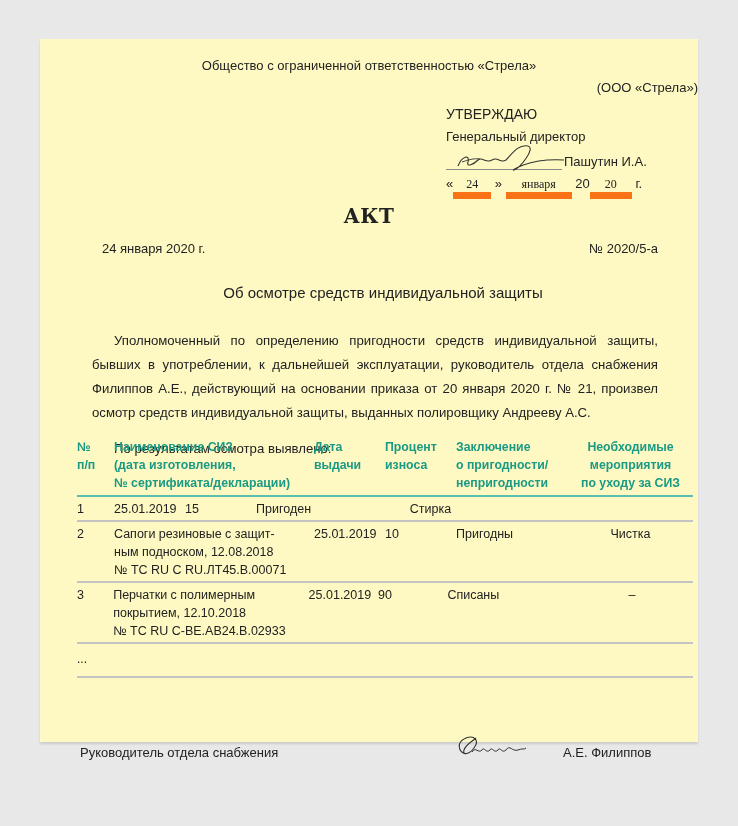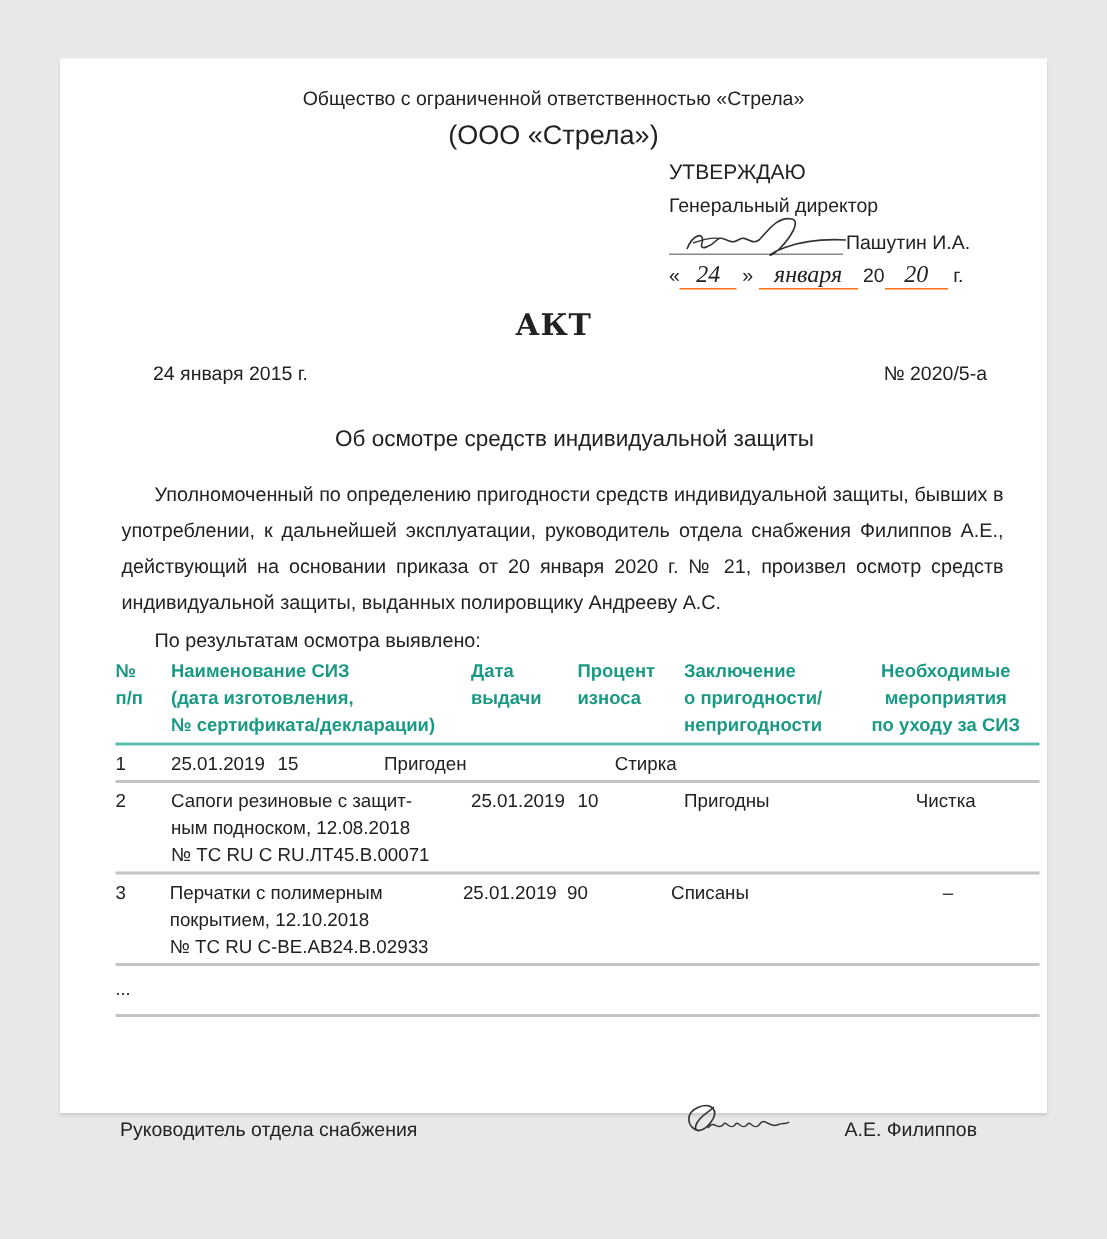--- a/index.html
+++ b/index.html
@@ -2,39 +2,39 @@
 <html><head>
 <meta charset="utf-8">
 <style>
   html, body { margin: 0; padding: 0; }
   body {
     width: 738px; height: 826px; background: #e8e8e8; position: relative; overflow: hidden;
     font-family: "Liberation Sans", sans-serif; color: #222;
   }
   .page {
     position: absolute; left: 40px; top: 39px; width: 658px; height: 703px;
-    background: #ffffff; box-shadow: 0 2px 2px rgba(0,0,0,0.12);
+    background: #fef9c3; box-shadow: 0 2px 2px rgba(0,0,0,0.12);
   }
   .abs { position: absolute; white-space: nowrap; }
   .org1 { left: 0; right: 0; top: 19px; text-align: center; font-size: 13px; }
-  .org2 { left: 0; right: 0; top: 41px; text-align: center; font-size: 18px; }
+  .org2 { left: 0; right: 0; top: 41px; text-align: right; font-size: 13px; }
   .appr { left: 406px; top: 67px; font-size: 14px; }
   .dirt { left: 406px; top: 90px; font-size: 13px; }
   .sigline { left: 406px; top: 112px; width: 116px; height: 18px; border-bottom: 1px solid #888; }
   .signame { left: 524px; top: 115px; font-size: 13px; }
   .dateline { left: 406px; top: 137px; font-size: 13px; }
-  .uline { display: inline-block; border-bottom: 1px solid #f97316; text-align: center;
-    font-family: "Liberation Serif", serif; font-style: italic; font-size: 16px; line-height: 16px; }
+  .uline { display: inline-block; border-bottom: 7px solid #f97316; text-align: center;
+    font-family: "Liberation Serif", serif; font-size: 12px; line-height: 16px; }
   .title { left: 0; right: 0; top: 165px; text-align: center;
     font-family: "DejaVu Serif", serif; font-weight: bold; font-size: 20px; letter-spacing: 0.5px; }
   .date-left { left: 62px; top: 202px; font-size: 13px; }
   .num-right { right: 40px; top: 202px; font-size: 13px; }
   .subject { left: 0; right: 0; top: 245px; text-align: center; font-size: 15px; margin-left: 28px; }
   .para { left: 40px; top: 278px; width: 590px; font-size: 13.2px; line-height: 24px; white-space: normal; text-align: justify; }
-  .para p { margin: 1px; }
+  .para p { margin: 12px; }
   .para .ind { text-indent: 22px; }
   .table { position: absolute; left: 37px; top: 399px; width: 616px; font-size: 12.5px; }
   .thead { display: flex; color: #1a9a84; font-weight: bold; font-size: 12.3px; line-height: 18px;
     border-bottom: 2px solid #5bbfae; padding-bottom: 3px; }
   .row { display: flex; line-height: 18px; border-bottom: 2px solid #c4c4c4; padding: 3px 0 2px 0; }
   .c1 { width: 37px; }
   .c2 { width: 200px; }
   .c3 { width: 71px; }
   .c4 { width: 71px; }
   .c5 { width: 112px; }
@@ -64,21 +64,21 @@
   <div class="abs signame">Пашутин И.А.</div>
   <div class="abs dateline">
     <span>«</span><span class="uline" style="width:38px;">24</span>
     <span>»</span>
     <span class="uline" style="width:66px;">января</span>
     <span>20</span><span class="uline" style="width:42px;">20</span>
     <span>г.</span>
   </div>
 
   <div class="abs title">АКТ</div>
-  <div class="abs date-left">24 января 2015 г.</div>
+  <div class="abs date-left">24 января 2020 г.</div>
   <div class="abs num-right">№ 2020/5-а</div>
   <div class="abs subject">Об осмотре средств индивидуальной защиты</div>
 
   <div class="abs para">
     <p class="ind">Уполномоченный по определению пригодности средств индивидуальной защиты, бывших в употреблении, к дальнейшей эксплуатации, руководитель отдела снабжения Филиппов А.Е., действующий на основании приказа от 20 января 2020 г. № 21, произвел осмотр средств индивидуальной защиты, выданных полировщику Андрееву А.С.</p>
     <p class="ind">По результатам осмотра выявлено:</p>
   </div>
 
   <div class="table">
     <div class="thead">

